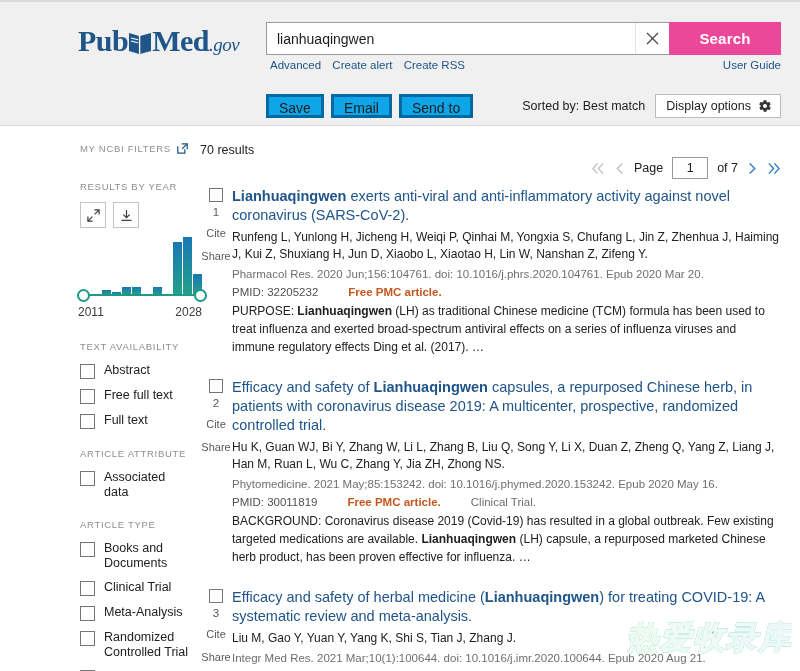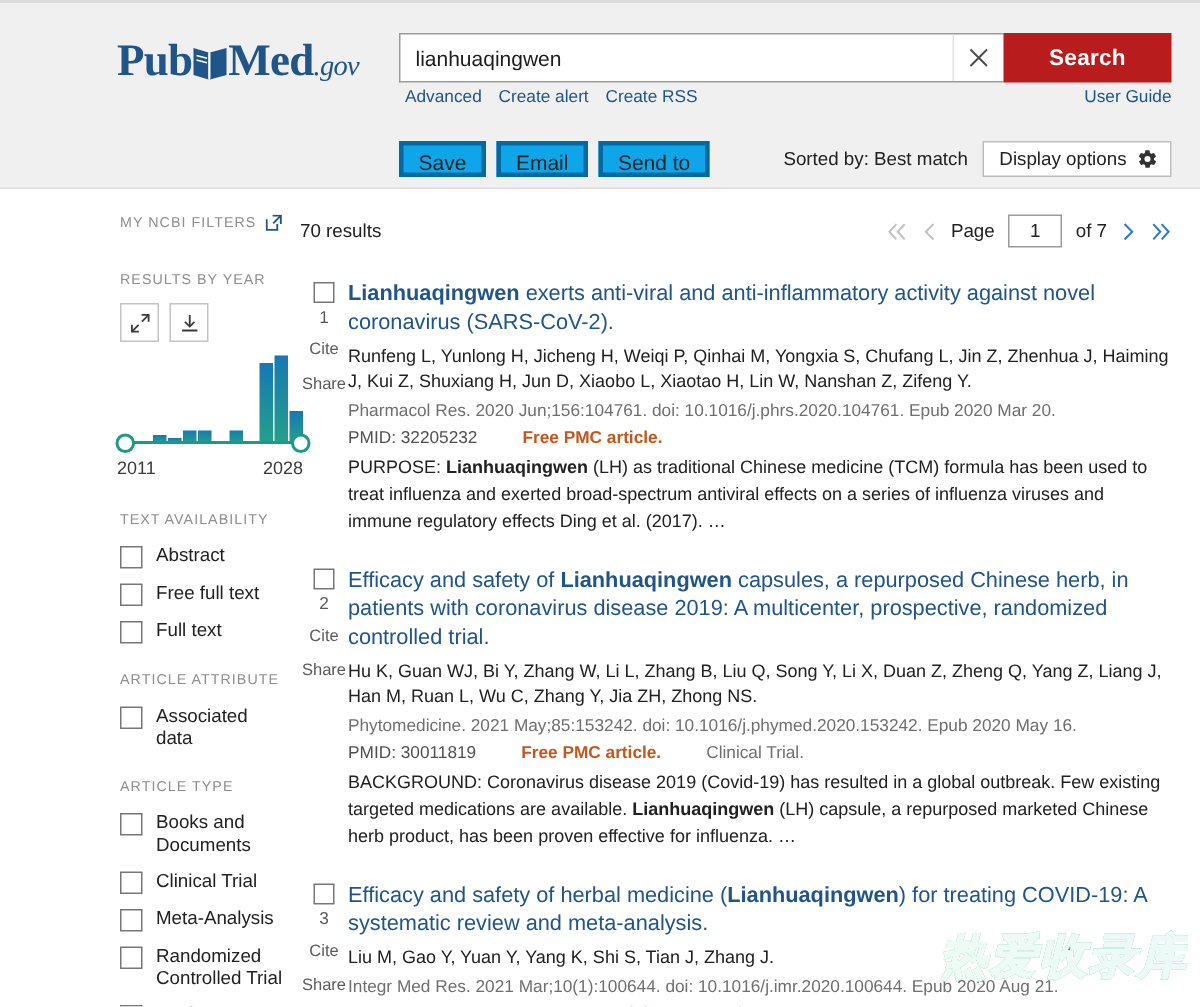--- a/index.html
+++ b/index.html
@@ -94,21 +94,21 @@
     background: transparent;
     cursor: pointer;
     display: flex;
     align-items: center;
     justify-content: center;
     border-left: 1px solid #e2e2e2;
   }
   .clear-btn svg { display: block; }
   .search-btn {
     width: 112px;
-    background: #b91c1c;
+    background: #ec4899;
     color: #ffffff;
     border: none;
     font-family: "Liberation Sans", sans-serif;
     font-size: 15px;
     font-weight: bold;
     cursor: pointer;
     letter-spacing: 0.2px;
   }
 
   .sublinks {
@@ -313,23 +313,23 @@
   
   .results {
     flex: 1;
     padding-right: 19px;
     padding-left: 10px;
     box-sizing: border-box;
     min-width: 0;
   }
   .results-top {
     display: flex;
-    align-items: center;
     height: 22px;
     margin-bottom: 22px;
+    flex-direction: column;
   }
   .res-count {
     font-size: 12.5px;
     color: #212121;
   }
   .pager {
     margin-left: auto;
     display: flex;
     align-items: center;
     gap: 9px;

